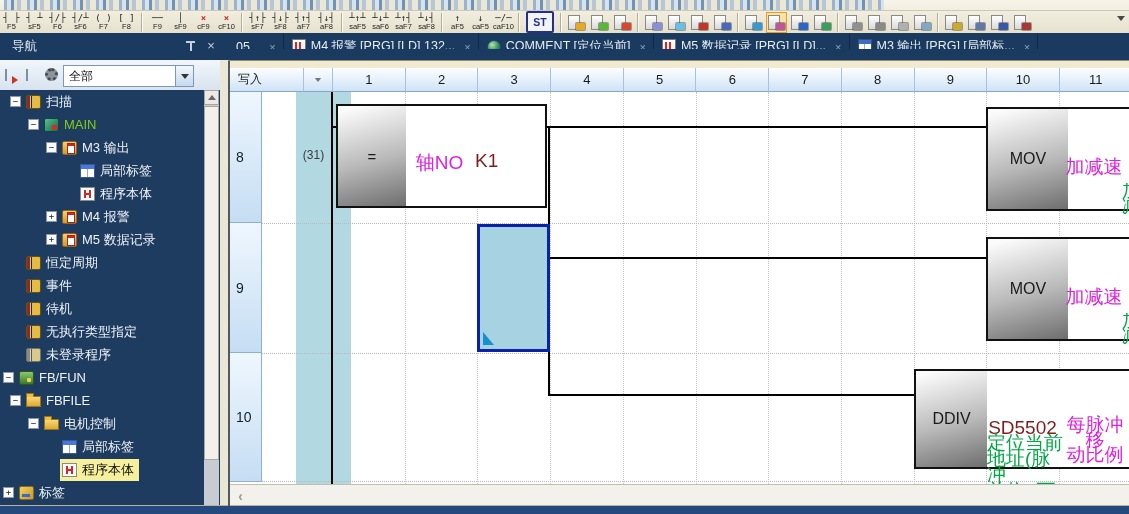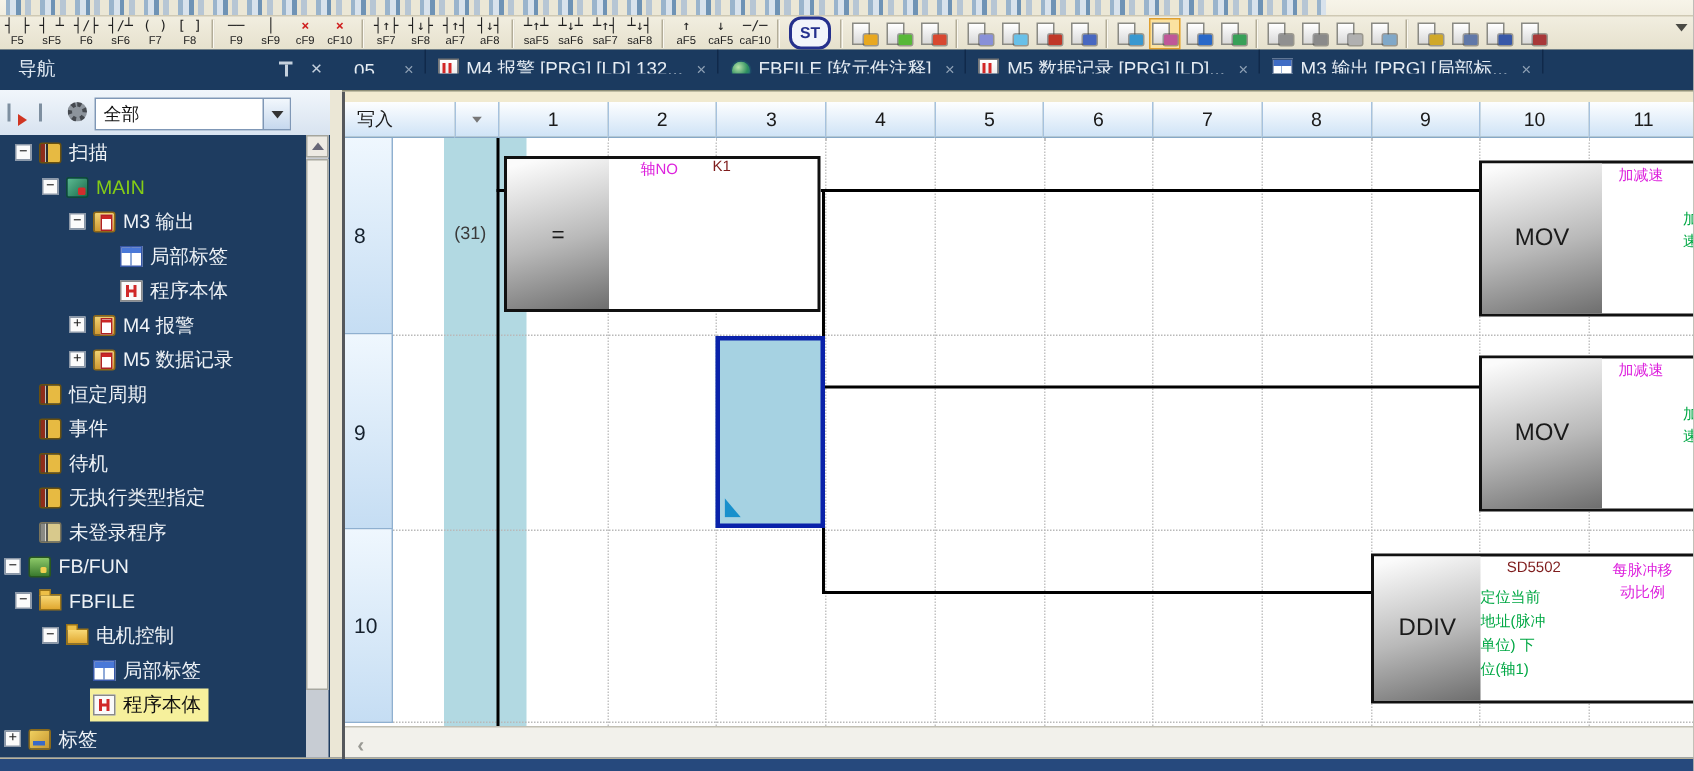--- a/index.html
+++ b/index.html
@@ -12,21 +12,21 @@
     background:linear-gradient(#f7f4e9,#e6e1cd);border-bottom:1px solid #b6b09a;}
   .tb-row1{position:absolute;left:0;top:0;width:1129px;height:10px;border-bottom:1px solid #cfc9b4;overflow:hidden;}
   .tb-row1::before{content:"";position:absolute;left:4px;top:-14px;width:880px;height:24px;
     background:repeating-linear-gradient(90deg,#9ab4cc 0 3px,#d8e2ec 3px 7px,#6f93b5 7px 10px,#e8e4d4 10px 13px,#b7c6d4 13px 17px,#ebe7d6 17px 23px);}
   .tb-row2{position:absolute;left:0;top:11px;width:1129px;height:22px;display:flex;align-items:center;}
   .ltool{width:23px;height:22px;display:flex;flex-direction:column;align-items:center;justify-content:center;flex:none;cursor:default;}
   .lglyph{font-family:"DejaVu Sans Mono",monospace;font-size:9px;line-height:10px;color:#1c1c1c;white-space:nowrap;}
   .lred{color:#cf1f1f;font-weight:bold;}
   .lkey{font-size:7.5px;line-height:8px;color:#1c1c1c;}
   .tsep{width:1px;height:19px;background:#b3ad98;border-right:1px solid #fbf9f1;margin:0 3px;flex:none;}
-  .stbtn{width:24px;height:18px;margin:0 3px;border:2px solid #25308d;border-radius:8px;background:#f2f4fa;
+  .stbtn{width:24px;height:18px;margin:0 3px;border:2px solid #25308d;border-radius:2px;background:#f2f4fa;
     color:#25308d;font-size:10.5px;font-weight:bold;display:flex;align-items:center;justify-content:center;flex:none;}
   .ricon{width:19px;height:19px;margin:0 1px;position:relative;flex:none;border:1px solid transparent;}
   .ricon::before{content:"";position:absolute;left:1px;top:2px;width:10px;height:13px;
     background:linear-gradient(#ffffff,#d9d9d9);border:1px solid #8a8a84;}
   .ricon::after{content:"";position:absolute;right:1px;bottom:2px;width:9px;height:7px;border-radius:1px;
     background:var(--ac,#888);box-shadow:0 0 0 1px rgba(60,60,60,.45);}
   .ricon.pressed{background:#fbe2a0;border:1px solid #df9f2f;}
   .tb-of{position:absolute;right:4px;top:16px;width:0;height:0;border:4px solid transparent;border-top:5px solid #4a4a44;}
 
   
@@ -143,21 +143,21 @@
   .blk{position:absolute;background:#fff;border:2px solid #111;box-sizing:border-box;}
   .blk-grad{position:absolute;left:0;top:0;height:100%;background:linear-gradient(165deg,#fbfbfb 5%,#b9b9b9 55%,#6e6e6e 100%);
     display:flex;align-items:center;justify-content:center;font-size:16px;color:#1a1a1a;}
   .blk-cmp{left:108px;top:12px;width:211px;height:104px;}
   .blk-cmp .blk-grad{width:68px;font-size:15px;}
   .blk-mov8{left:758px;top:15px;width:146px;height:104px;}
   .blk-mov9{left:758px;top:145px;width:146px;height:104px;}
   .blk-mov8 .blk-grad,.blk-mov9 .blk-grad{width:80px;}
   .blk-ddiv{left:686px;top:277px;width:218px;height:100px;}
   .blk-ddiv .blk-grad{width:71px;}
-  .ltext{position:absolute;font-size:10px;white-space:nowrap;}
+  .ltext{position:absolute;font-size:19px;white-space:nowrap;margin-top:44px;}
   .t-magenta{color:#dd22dd;} .t-green{color:#00a844;} 
   .t-cmp1{left:176px;top:14px;width:71px;text-align:center;}
   .t-cmp2{left:247px;top:14px;width:72px;text-align:left;color:#7f1d1d;}
   .t-mov8c{left:831px;top:18px;width:70px;text-align:center;}
   .t-mov9c{left:831px;top:148px;width:70px;text-align:center;}
   .t-clip{left:894px;width:28px;height:31px;overflow:hidden;white-space:normal;line-height:15px;word-break:break-all;}
   .t-mov8p{top:47px;} .t-mov9p{top:177px;}
   .t-ddop{left:758px;top:281px;width:73px;text-align:center;color:#7f1d1d;}
   .t-ddc{left:759px;top:299px;width:78px;white-space:pre-line;line-height:16px;}
   .t-ddr{left:831px;top:281px;width:72px;text-align:center;white-space:pre-line;line-height:15px;}
@@ -308,21 +308,21 @@
           <span class="tlabel">05...</span>
           <span class="tclose">×</span>
         </div>
         <div class="dtab">
           <i class="tabicon ti-prog"></i>
           <span class="tlabel">M4 报警 [PRG] [LD] 132...</span>
           <span class="tclose">×</span>
         </div>
         <div class="dtab">
           <i class="tabicon ti-comment"></i>
-          <span class="tlabel">FBFILE [软元件注释]</span>
+          <span class="tlabel">COMMENT [定位当前]</span>
           <span class="tclose">×</span>
         </div>
         <div class="dtab">
           <i class="tabicon ti-prog"></i>
           <span class="tlabel">M5 数据记录 [PRG] [LD]...</span>
           <span class="tclose">×</span>
         </div>
         <div class="dtab">
           <i class="tabicon ti-label"></i>
           <span class="tlabel">M3 输出 [PRG] [局部标...</span>

